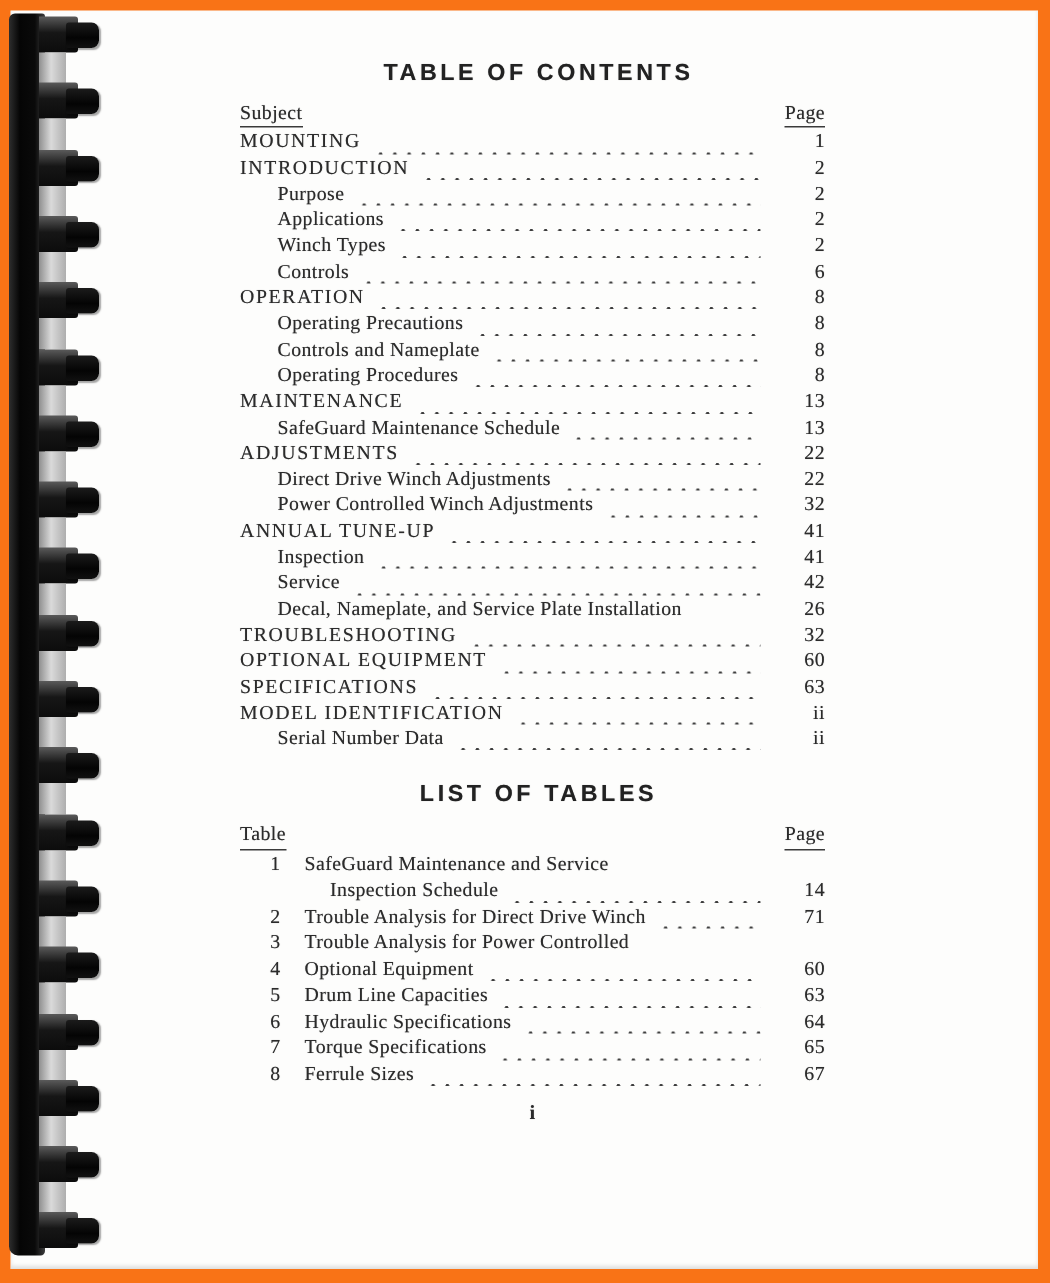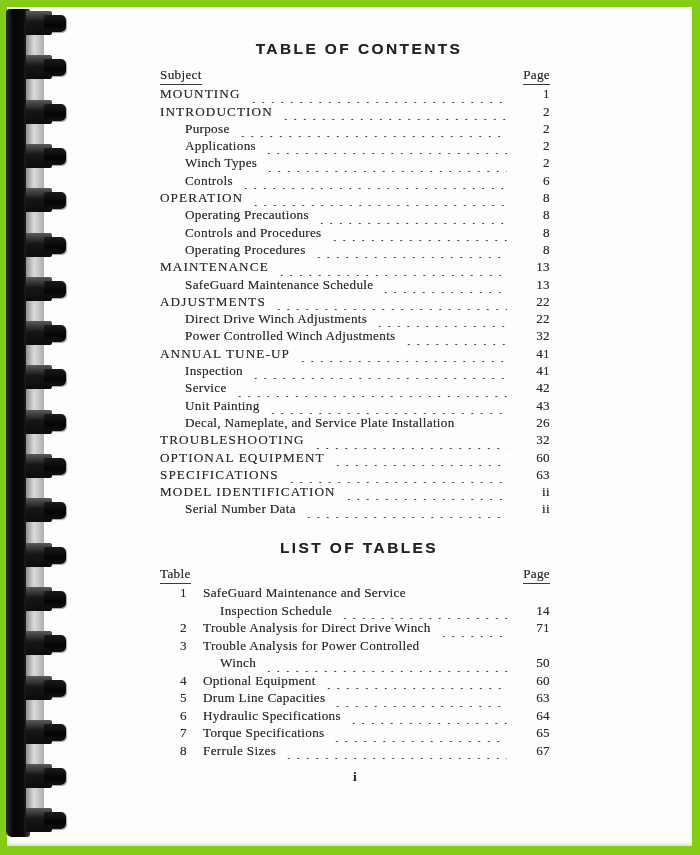--- a/index.html
+++ b/index.html
@@ -1,18 +1,18 @@
 <!DOCTYPE html>
 <html><head>
 <meta charset="utf-8">
 <style>
   html,body{margin:0;padding:0;background:#888;}
   .screen{
     position:relative;width:700px;height:855px;
-    background:#84cc16;overflow:hidden;
+    background:#f97316;overflow:hidden;
     font-family:"Liberation Serif","DejaVu Serif",serif;
   }
   .page{
     position:absolute;left:7px;top:7px;right:8px;bottom:9px;
     background:#fdfdfc;
     box-shadow:inset 0 -2px 3px rgba(0,0,0,0.12);
   }
   
   .binding{
     position:absolute;left:0;top:7px;width:72px;height:840px;
@@ -204,21 +204,21 @@
     <span class="pg">8</span>
   </div>
 
   <div class="row indent">
     <span class="lbl">Operating Precautions</span>
     <span class="leader"></span>
     <span class="pg">8</span>
   </div>
 
   <div class="row indent">
-    <span class="lbl">Controls and Procedures</span>
+    <span class="lbl">Controls and Nameplate</span>
     <span class="leader"></span>
     <span class="pg">8</span>
   </div>
 
   <div class="row indent">
     <span class="lbl">Operating Procedures</span>
     <span class="leader"></span>
     <span class="pg">8</span>
   </div>
 
@@ -263,25 +263,20 @@
     <span class="leader"></span>
     <span class="pg">41</span>
   </div>
 
   <div class="row indent">
     <span class="lbl">Service</span>
     <span class="leader"></span>
     <span class="pg">42</span>
   </div>
 
-  <div class="row indent">
-    <span class="lbl">Unit Painting</span>
-    <span class="leader"></span>
-    <span class="pg">43</span>
-  </div>
 
   <div class="row indent no-leader">
     <span class="lbl">Decal, Nameplate, and Service Plate Installation</span>
     <span class="leader"></span>
     <span class="pg">26</span>
   </div>
 
   <div class="row">
     <span class="lbl caps">TROUBLESHOOTING</span>
     <span class="leader"></span>
@@ -342,26 +337,20 @@
     <span class="pg">71</span>
   </div>
 
   <div class="lot-row no-dots">
     <span class="lot-num">3</span>
     <span class="lot-lbl lbl">Trouble Analysis for Power Controlled</span>
     <span class="leader"></span>
     <span class="pg"></span>
   </div>
 
-  <div class="lot-row cont">
-    <span class="lot-num"></span>
-    <span class="lot-lbl lbl">Winch</span>
-    <span class="leader"></span>
-    <span class="pg">50</span>
-  </div>
 
   <div class="lot-row">
     <span class="lot-num">4</span>
     <span class="lot-lbl lbl">Optional Equipment</span>
     <span class="leader"></span>
     <span class="pg">60</span>
   </div>
 
   <div class="lot-row">
     <span class="lot-num">5</span>

